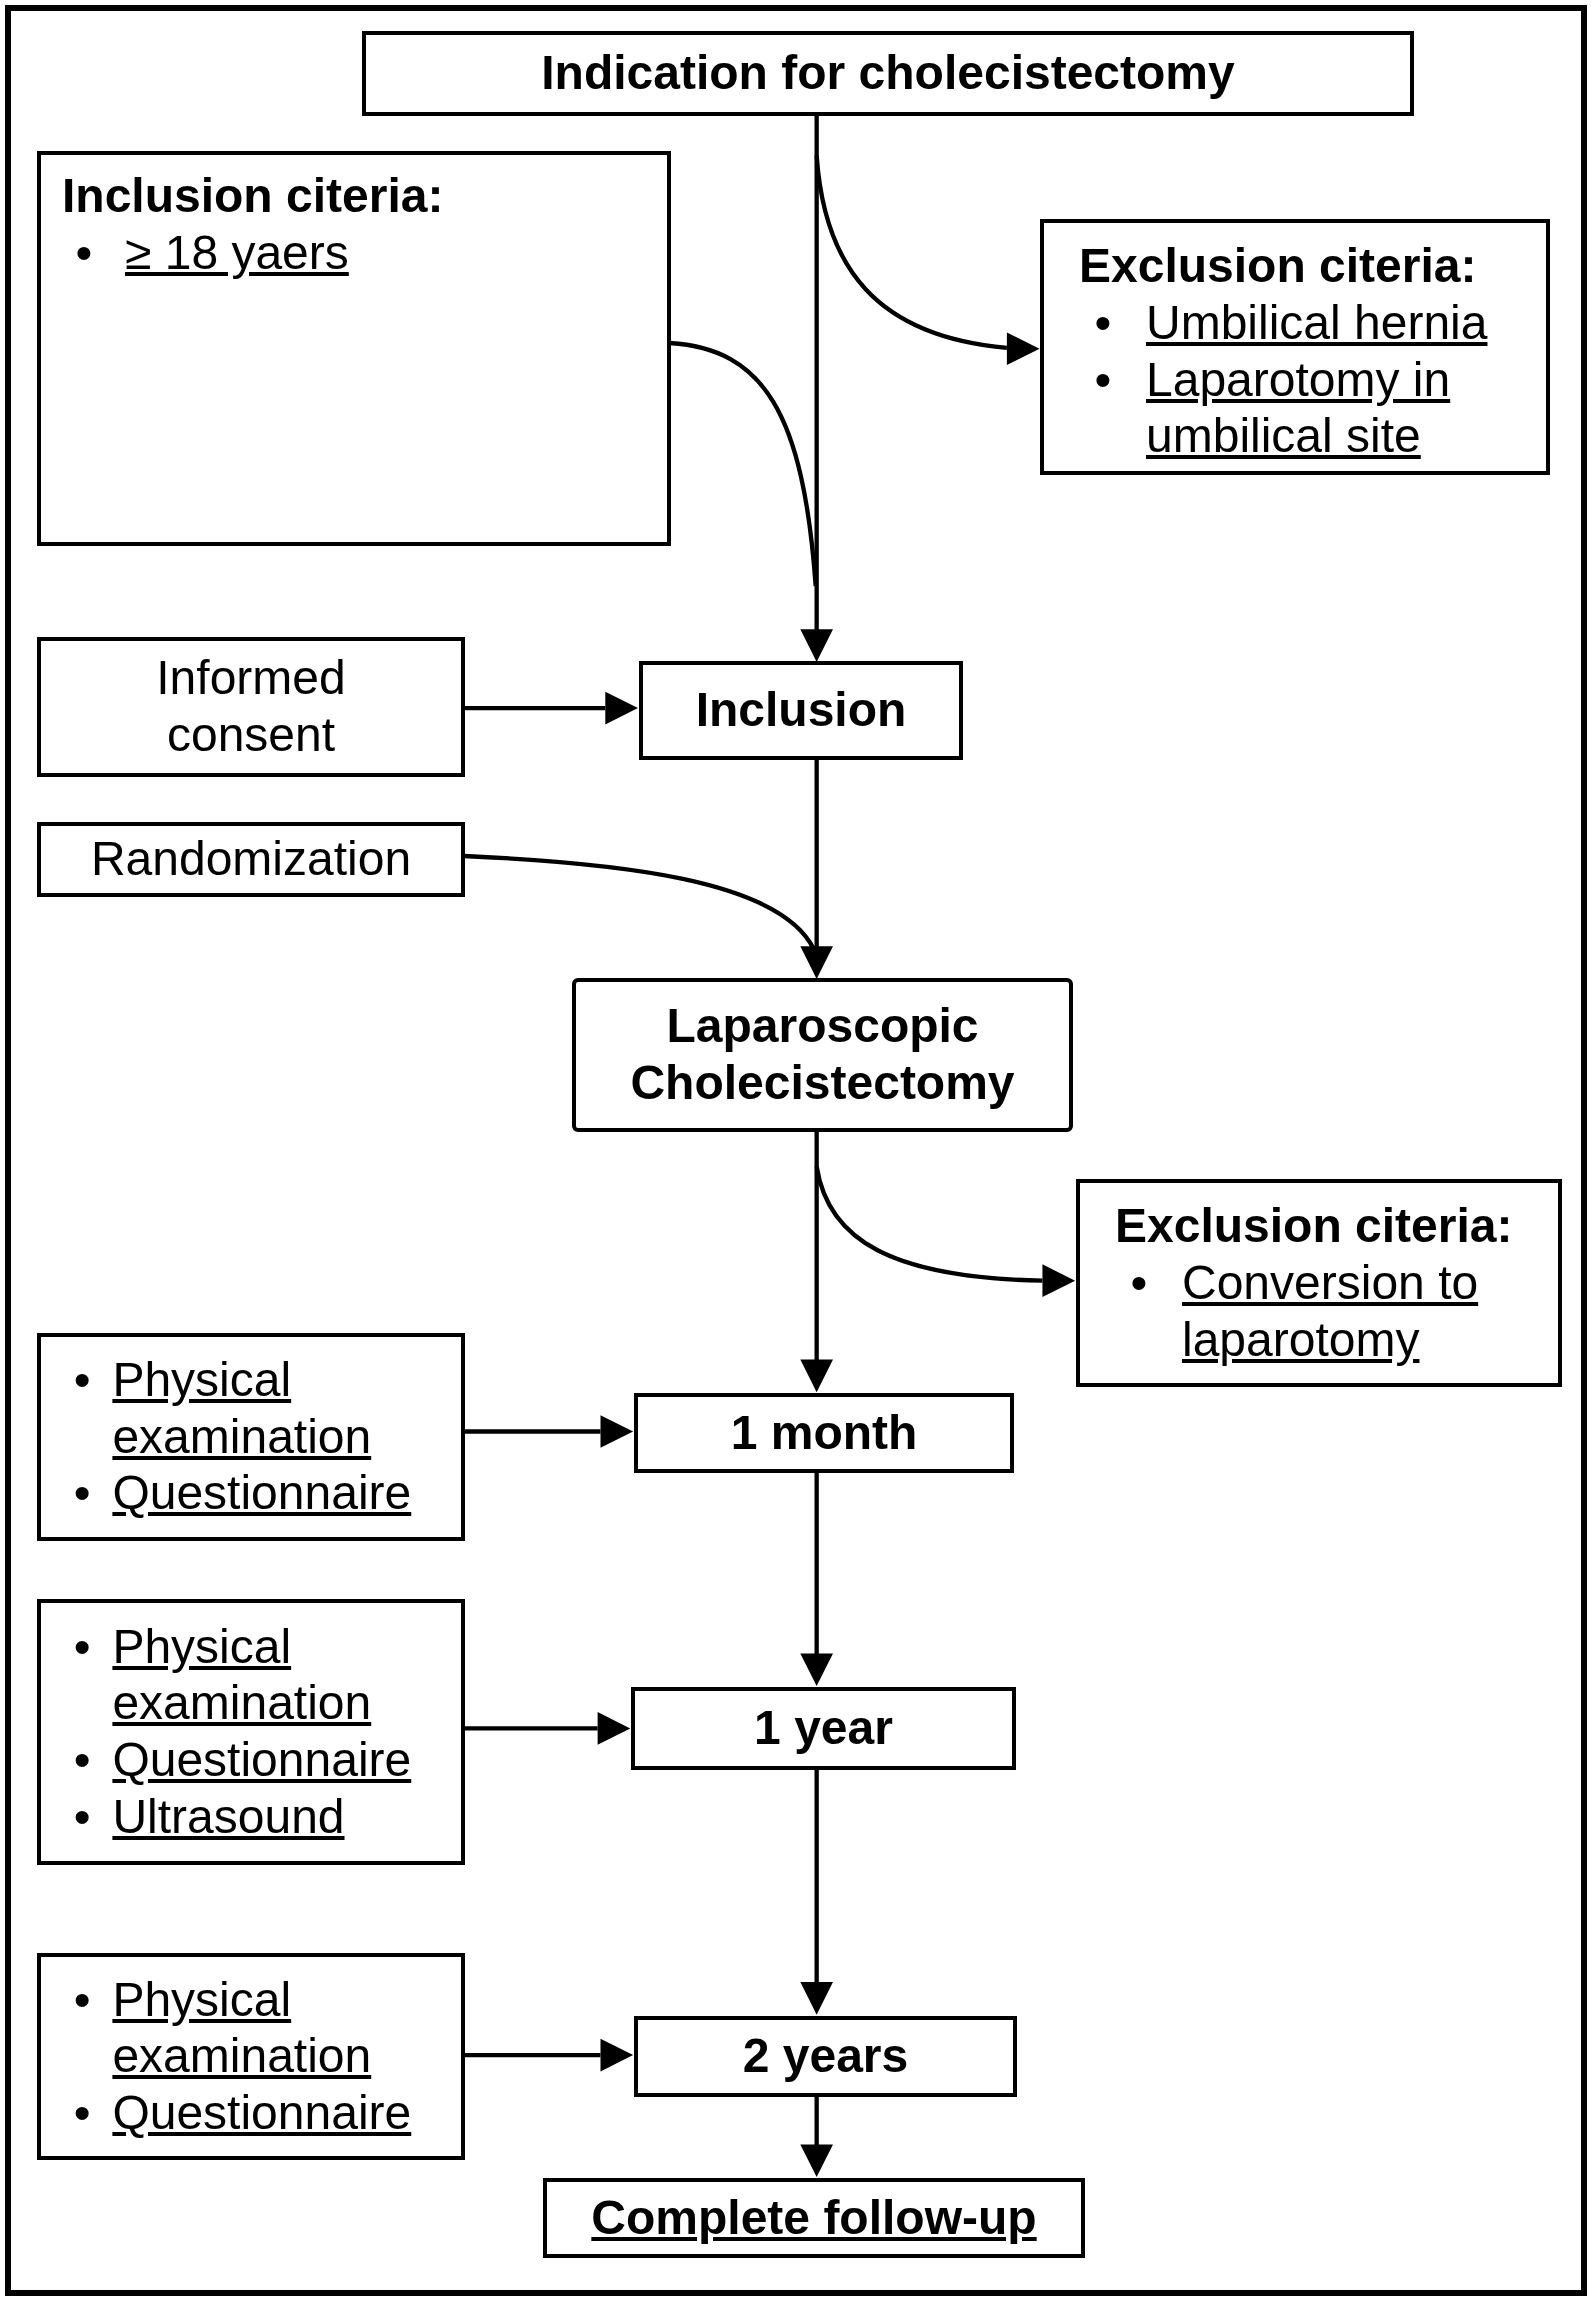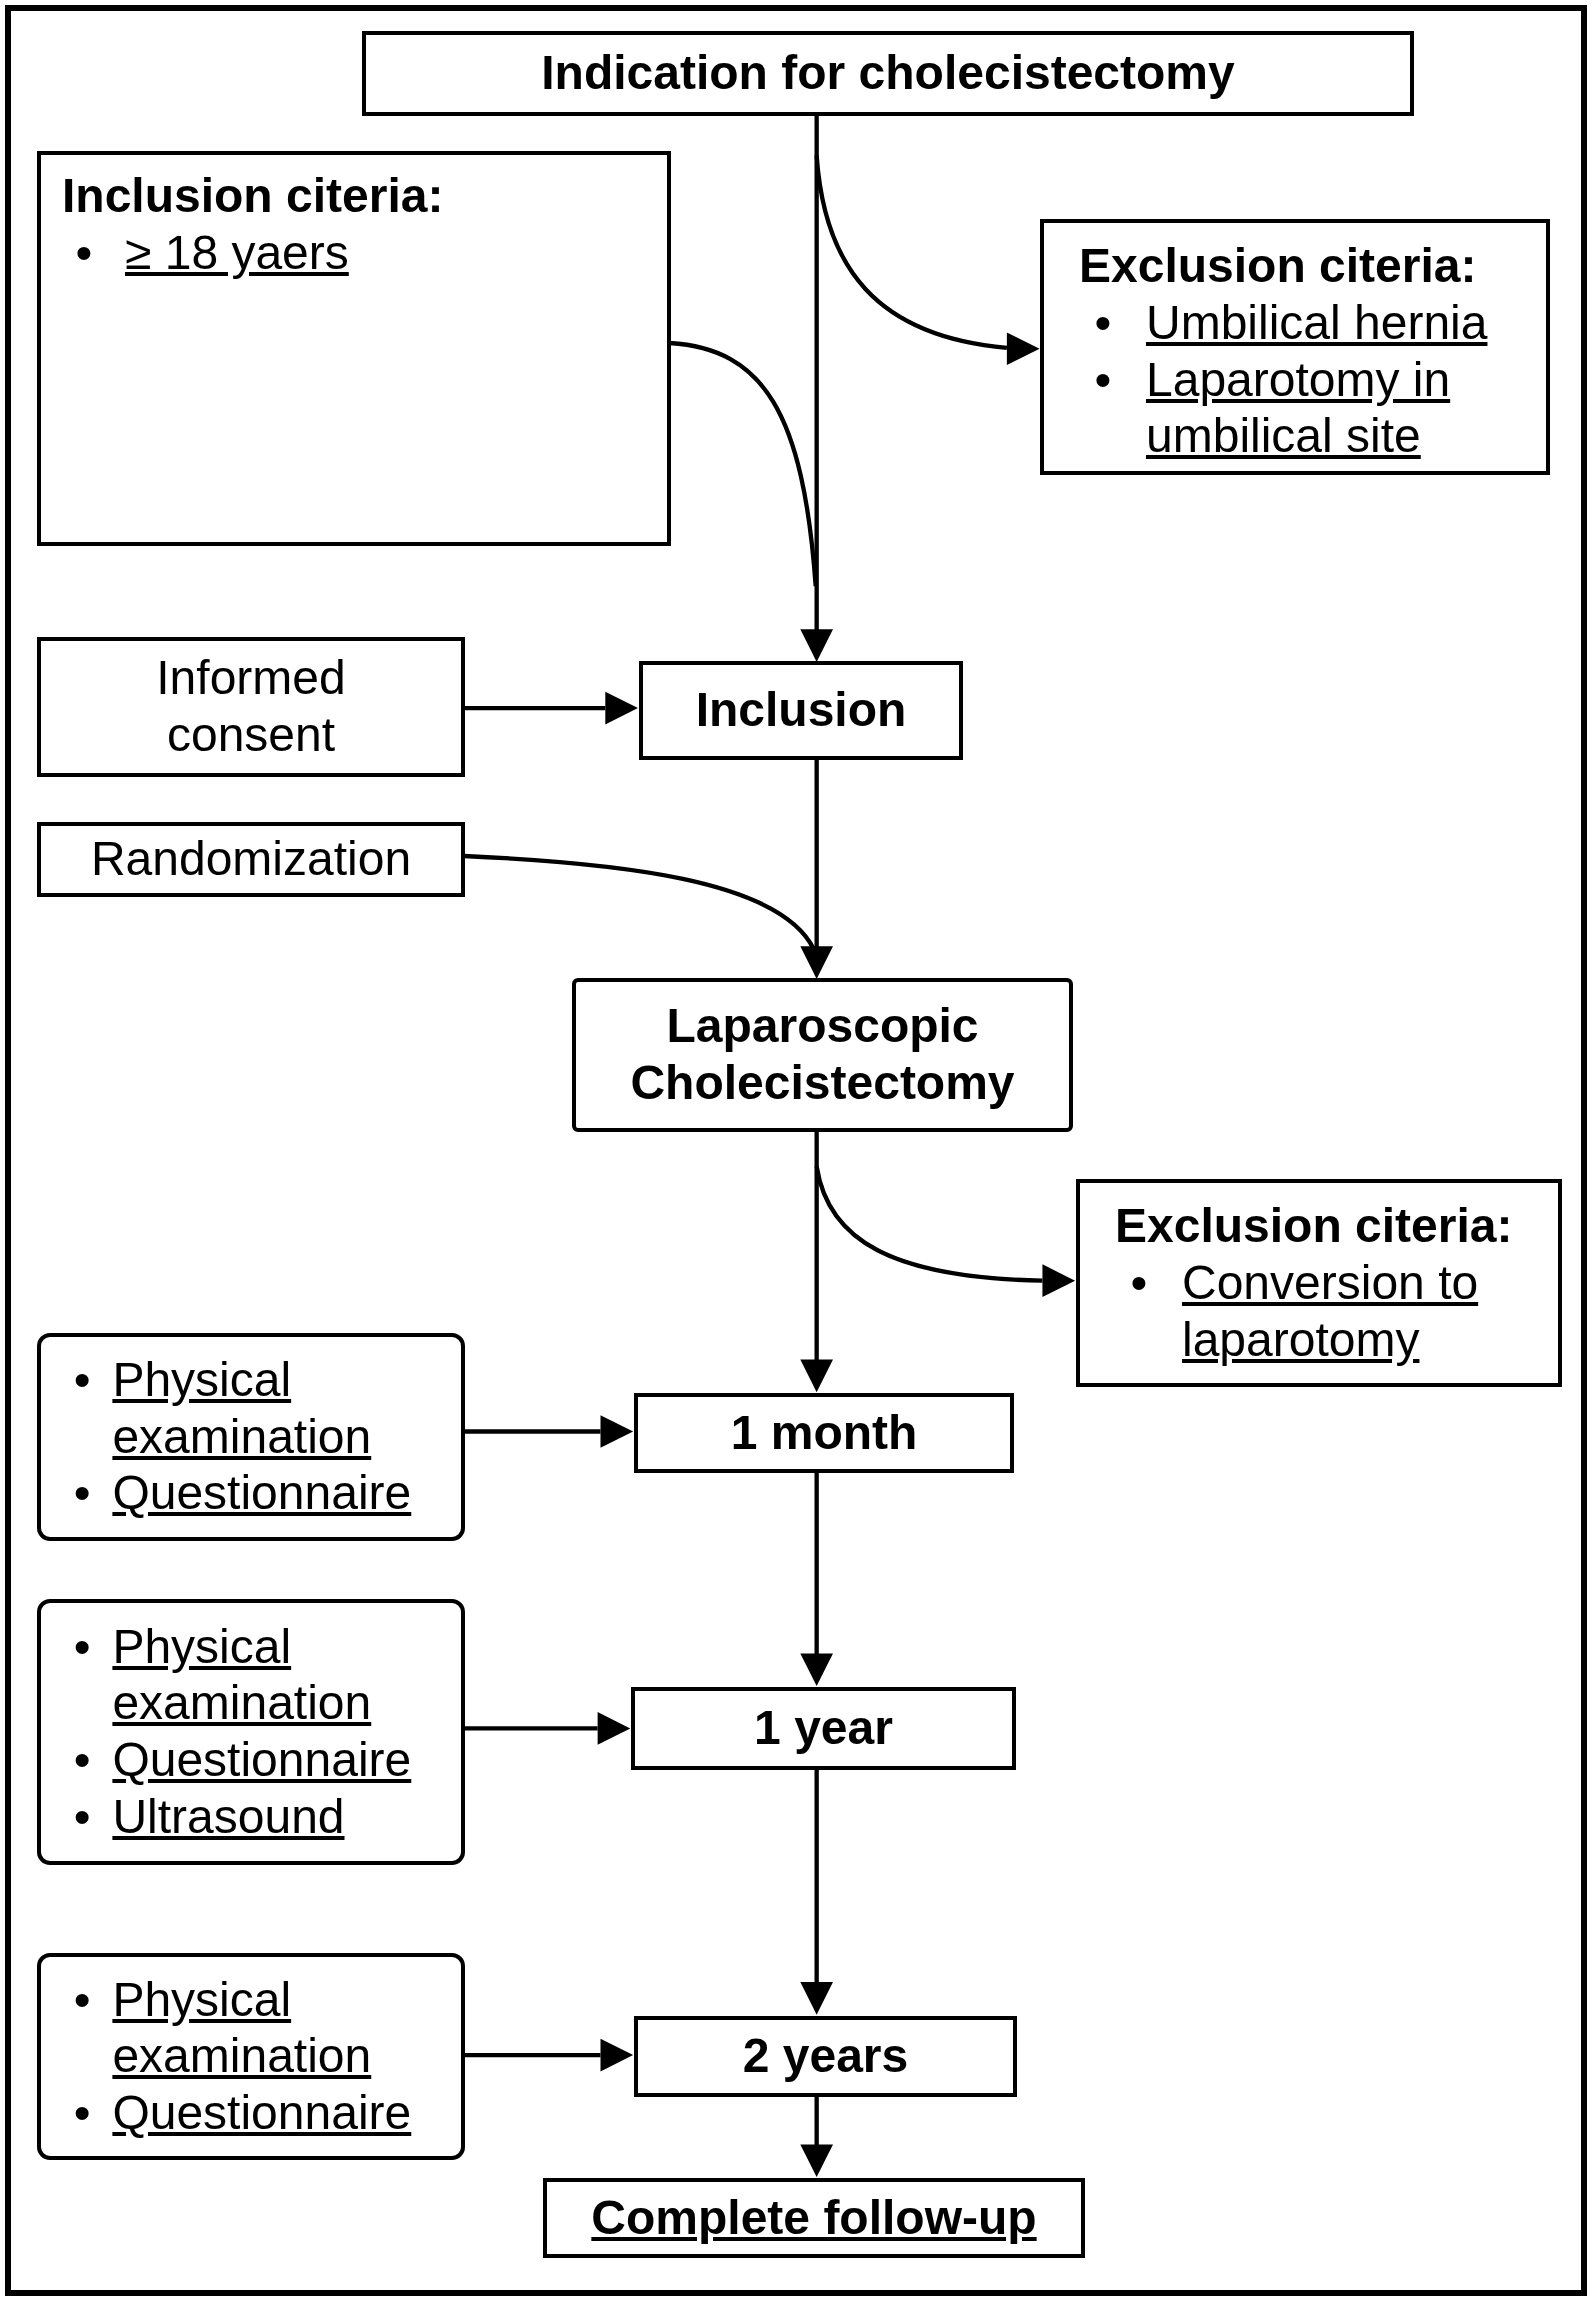--- a/index.html
+++ b/index.html
@@ -17,21 +17,21 @@
   .bold{font-weight:bold;}
   .criteria{padding:13.4px 15.4px 0 21px;}
   .criteria .heading{font-weight:bold;}
   ul.bullets{list-style:none;margin:0;padding:0;}
   .bullets li{position:relative;padding-left:63px;text-decoration:underline;}
   .bullets li::before{content:"\2022";position:absolute;left:13.4px;}
   .excl .bullets li{padding-left:67px;}
   .excl .bullets li::before{left:15.4px;}
   .excl{padding:15.4px 13.4px 0 35px;}
   .excl .heading{margin-left:0;}
-  .pe{padding-left:15.4px;padding-right:7.7px;border-radius:13px;}
+  .pe{padding-left:15.4px;padding-right:7.7px;}
   .pe .bullets li{padding-left:56px;}
   .pe .bullets li::before{left:17.3px;}
   .wrap-narrow{max-width:259px;margin:0 auto;}
   svg.connectors{position:absolute;left:0;top:0;pointer-events:none;}
   svg.connectors path{stroke:#000;stroke-width:4.5;fill:none;}
   svg.connectors polygon{fill:#000;stroke:none;}
 </style>
 </head>
 <body>
 

